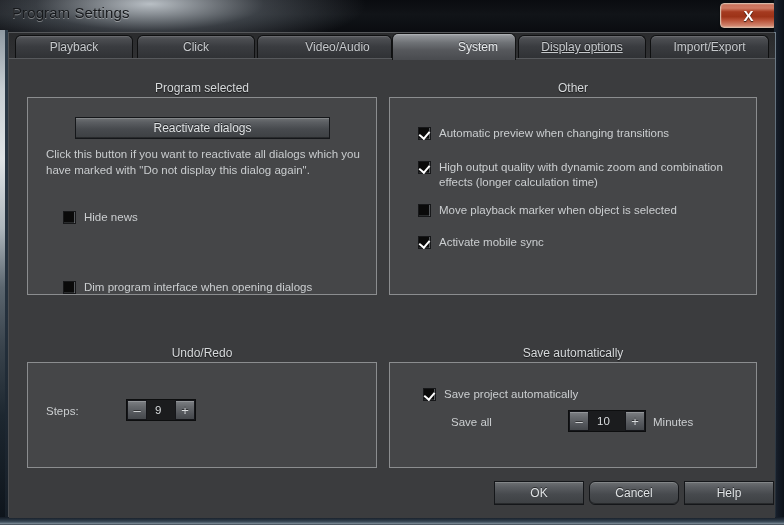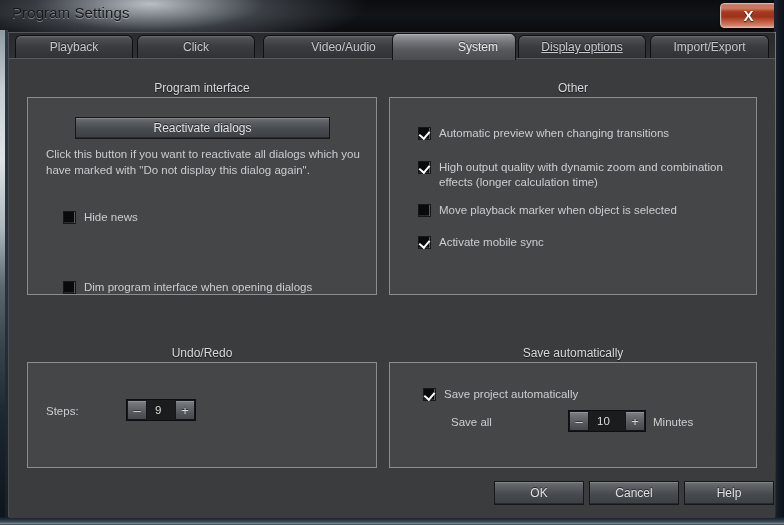--- a/index.html
+++ b/index.html
@@ -250,29 +250,29 @@
   <div id="frame-left-in"></div>
   <div id="frame-right"></div>
   <div id="frame-right-hi"></div>
   <div id="frame-bottom"></div>
 
   <div id="dialog">
 
     <div id="tabstrip">
       <div class="tab" style="left:6px;width:118px;">Playback</div>
       <div class="tab" style="left:128px;width:118px;">Click</div>
-      <div class="tab" style="left:254px;width:135px;padding-left:26px;">Video/Audio</div>
+      <div class="tab" style="left:248px;width:135px;padding-left:26px;">Video/Audio</div>
       <div class="tab active" style="left:383px;width:124px;">System</div>
       <div class="tab" style="left:509px;width:128px;text-decoration:underline;">Display options</div>
       <div class="tab" style="left:641px;width:119px;">Import/Export</div>
     </div>
 
     <div id="tabpanel">
 
-      <div class="group-title" style="left:18px; top:22px; width:350px;">Program interface</div>
+      <div class="group-title" style="left:18px; top:22px; width:350px;">Program selected</div>
       <div class="groupbox" style="left:18px; top:38px; width:350px; height:198px;">
 
         <div class="push-button" style="position:absolute; left:47px; top:19px; width:255px; height:22px;">Reactivate dialogs</div>
 
         <div class="help-text" style="left:18px; top:48px; width:320px;">Click this button if you want to reactivate all dialogs which you have marked with "Do not display this dialog again".</div>
 
         <div class="cb-row" style="left:35px; top:112px;">
           <span class="checkbox"></span>
           <span class="cb-label">Hide news</span>
         </div>
@@ -333,19 +333,19 @@
           <div class="spin-btn">–</div>
           <div class="spin-value">10</div>
           <div class="spin-btn">+</div>
         </div>
 
         <div class="field-label" style="left:263px; top:53px;">Minutes</div>
       </div>
 
       <div id="footer-buttons">
         <div class="push-button footer-btn" style="left:485px;">OK</div>
-        <div class="push-button footer-btn" style="left:580px;">Cancel</div>
+        <div class="push-button footer-btn" style="left:580px;border-radius:6px;">Cancel</div>
         <div class="push-button footer-btn" style="left:675px;">Help</div>
       </div>
 
     </div>
   </div>
 </div>
 
 </body></html>

